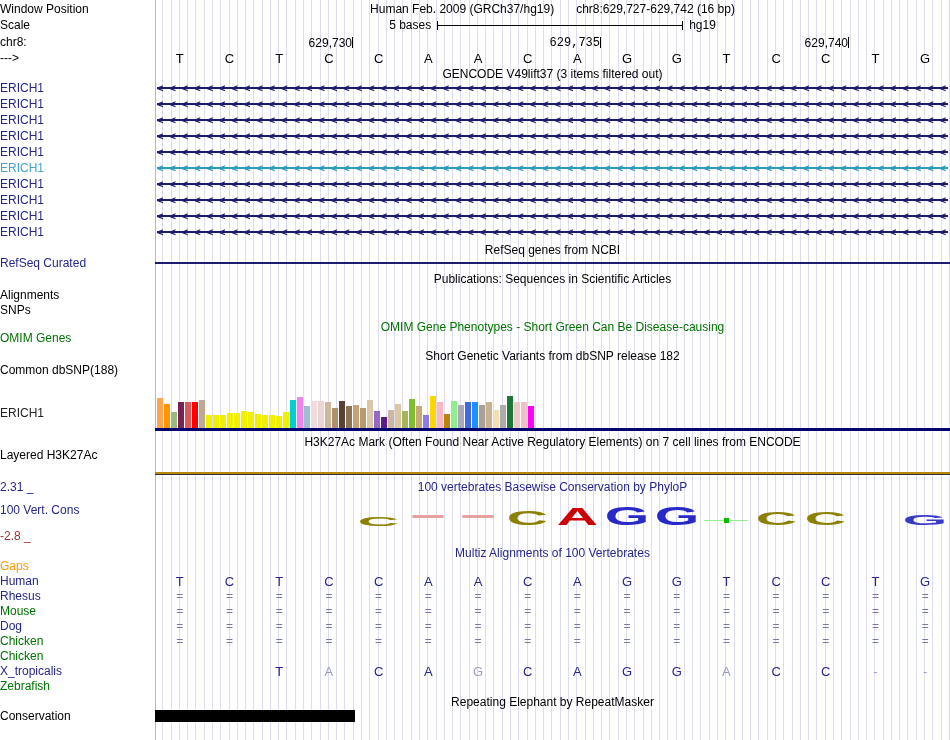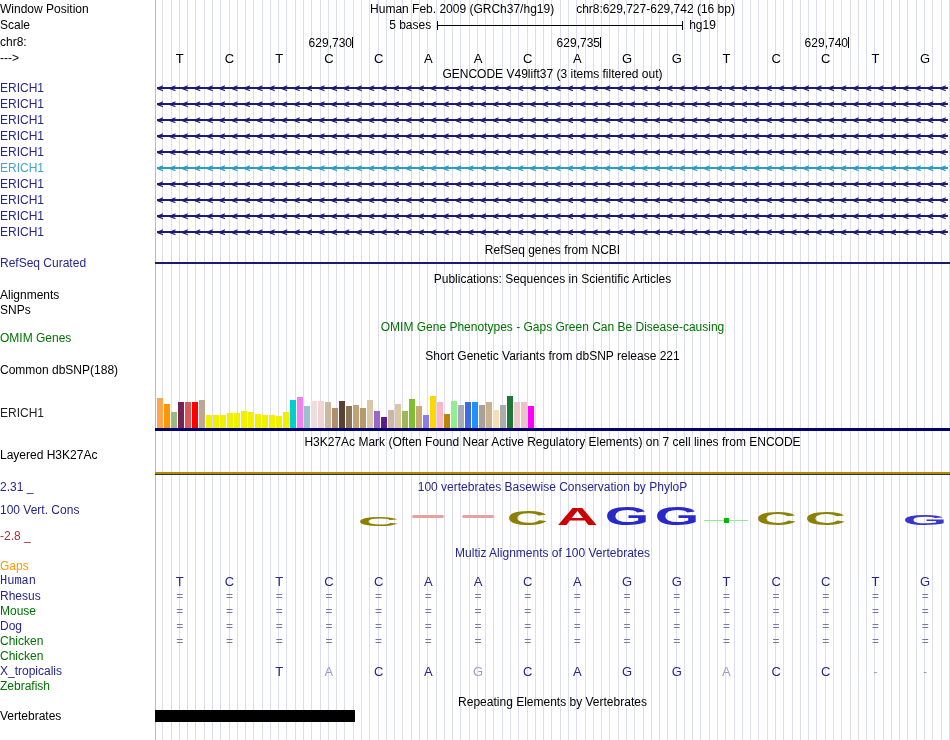--- a/index.html
+++ b/index.html
@@ -48,21 +48,21 @@
   <div class="ctr scaleflex" style="top:18px;height:14px">
     <span>5 bases</span>
     <span class="scalebar"></span>
     <span>hg19</span>
   </div>
 
   <div class="lbl" style="top:35px">chr8:</div>
   <div id="ticks">
       <div class="ticklbl" style="right: 598px;">629,730</div>
       <div class="tickmark" style="left: 352px;"></div>
-      <div class="ticklbl" style="right: 350px;">629,735</div>
+      <div class="ticklbl" style="right: 350px; font-family: Liberation Mono, monospace;">629,735</div>
       <div class="tickmark" style="left: 600px;"></div>
       <div class="ticklbl" style="right: 102px;">629,740</div>
       <div class="tickmark" style="left: 848px;"></div>
     </div>
 
   <div class="lbl" style="top:51px">---&gt;</div>
   <div class="seqrow" id="seq-row">
       <span class="base" style="left: 179.844px;">T</span>
       <span class="base" style="left: 229.531px;">C</span>
       <span class="base" style="left: 279.219px;">T</span>
@@ -138,24 +138,24 @@
     </div>
 
   <div class="ctr" style="top:243px">RefSeq genes from NCBI</div>
   <div class="lbl navy" style="top:256px">RefSeq Curated</div>
   <div class="hline" style="top:262px;height:2px;background:#1B1B70"></div>
 
   <div class="ctr" style="top:272px">Publications: Sequences in Scientific Articles</div>
   <div class="lbl" style="top:288px">Alignments</div>
   <div class="lbl" style="top:303px">SNPs</div>
 
-  <div class="ctr green" style="top:320px">OMIM Gene Phenotypes - Gaps Green Can Be Disease-causing</div>
+  <div class="ctr green" style="top:320px">OMIM Gene Phenotypes - Short Green Can Be Disease-causing</div>
   <div class="lbl green" style="top:331px">OMIM Genes</div>
 
-  <div class="ctr" style="top:349px">Short Genetic Variants from dbSNP release 221</div>
+  <div class="ctr" style="top:349px">Short Genetic Variants from dbSNP release 182</div>
   <div class="lbl" style="top:363px">Common dbSNP(188)</div>
 
   <div class="lbl" style="top:406px;color:#222">ERICH1</div>
   <div class="bars" id="gtex-bars">
       <div class="bar" style="height: 30px; background: rgb(255, 165, 79);"></div>
       <div class="bar" style="height: 24px; background: rgb(255, 150, 0);"></div>
       <div class="bar" style="height: 16px; background: rgb(156, 186, 127);"></div>
       <div class="bar" style="height: 26px; background: rgb(119, 34, 85);"></div>
       <div class="bar" style="height: 26px; background: rgb(224, 85, 85);"></div>
       <div class="bar" style="height: 26px; background: rgb(255, 0, 0);"></div>
@@ -246,21 +246,21 @@
         <span style="color: rgb(139, 128, 0); transform: scale(2.2, 0.736842);">C</span>
       </div>
       <div class="logoL" style="left: 901.156px;">
         <span style="color: rgb(57, 57, 200); transform: scale(2.2, 0.578947);">G</span>
       </div>
     </div>
 
   <div class="ctr navy" style="top:546px">Multiz Alignments of 100 Vertebrates</div>
   <div id="multiz-labels">
       <div class="lbl" style="top: 559px; color: rgb(255, 153, 0);">Gaps</div>
-      <div class="lbl" style="top: 574px; color: rgb(38, 38, 140); font-family: Liberation Mono, monospace;">Human</div>
+      <div class="lbl" style="top: 574px; color: rgb(38, 38, 140);">Human</div>
       <div class="lbl" style="top: 589px; color: rgb(38, 38, 140);">Rhesus</div>
       <div class="lbl" style="top: 604px; color: rgb(0, 114, 0);">Mouse</div>
       <div class="lbl" style="top: 619px; color: rgb(38, 38, 140);">Dog</div>
       <div class="lbl" style="top: 634px; color: rgb(0, 114, 0);">Chicken</div>
       <div class="lbl" style="top: 649px; color: rgb(0, 114, 0);">Chicken</div>
       <div class="lbl" style="top: 664px; color: rgb(38, 38, 140);">X_tropicalis</div>
       <div class="lbl" style="top: 679px; color: rgb(0, 114, 0);">Zebrafish</div>
     </div>
   <div id="multiz-rows">
       <span class="mz" style="left: 179.844px; top: 574px; color: rgb(38, 38, 140);">T</span>
@@ -352,16 +352,16 @@
       <span class="mz" style="left: 577.344px; top: 664px; color: rgb(38, 38, 140);">A</span>
       <span class="mz" style="left: 627.031px; top: 664px; color: rgb(38, 38, 140);">G</span>
       <span class="mz" style="left: 676.719px; top: 664px; color: rgb(38, 38, 140);">G</span>
       <span class="mz" style="left: 726.406px; top: 664px; color: rgb(154, 154, 200);">A</span>
       <span class="mz" style="left: 776.094px; top: 664px; color: rgb(38, 38, 140);">C</span>
       <span class="mz" style="left: 825.781px; top: 664px; color: rgb(38, 38, 140);">C</span>
       <span class="mz" style="left: 875.469px; top: 664px; color: rgb(154, 154, 200);">-</span>
       <span class="mz" style="left: 925.156px; top: 664px; color: rgb(154, 154, 200);">-</span>
     </div>
 
-  <div class="ctr" style="top:695px">Repeating Elements by Vertebrates</div>
-  <div class="lbl" style="top:709px">Vertebrates</div>
+  <div class="ctr" style="top:695px">Repeating Elephant by RepeatMasker</div>
+  <div class="lbl" style="top:709px">Conservation</div>
   <div class="rmbar"></div>
 </div>
 
 </body></html>

